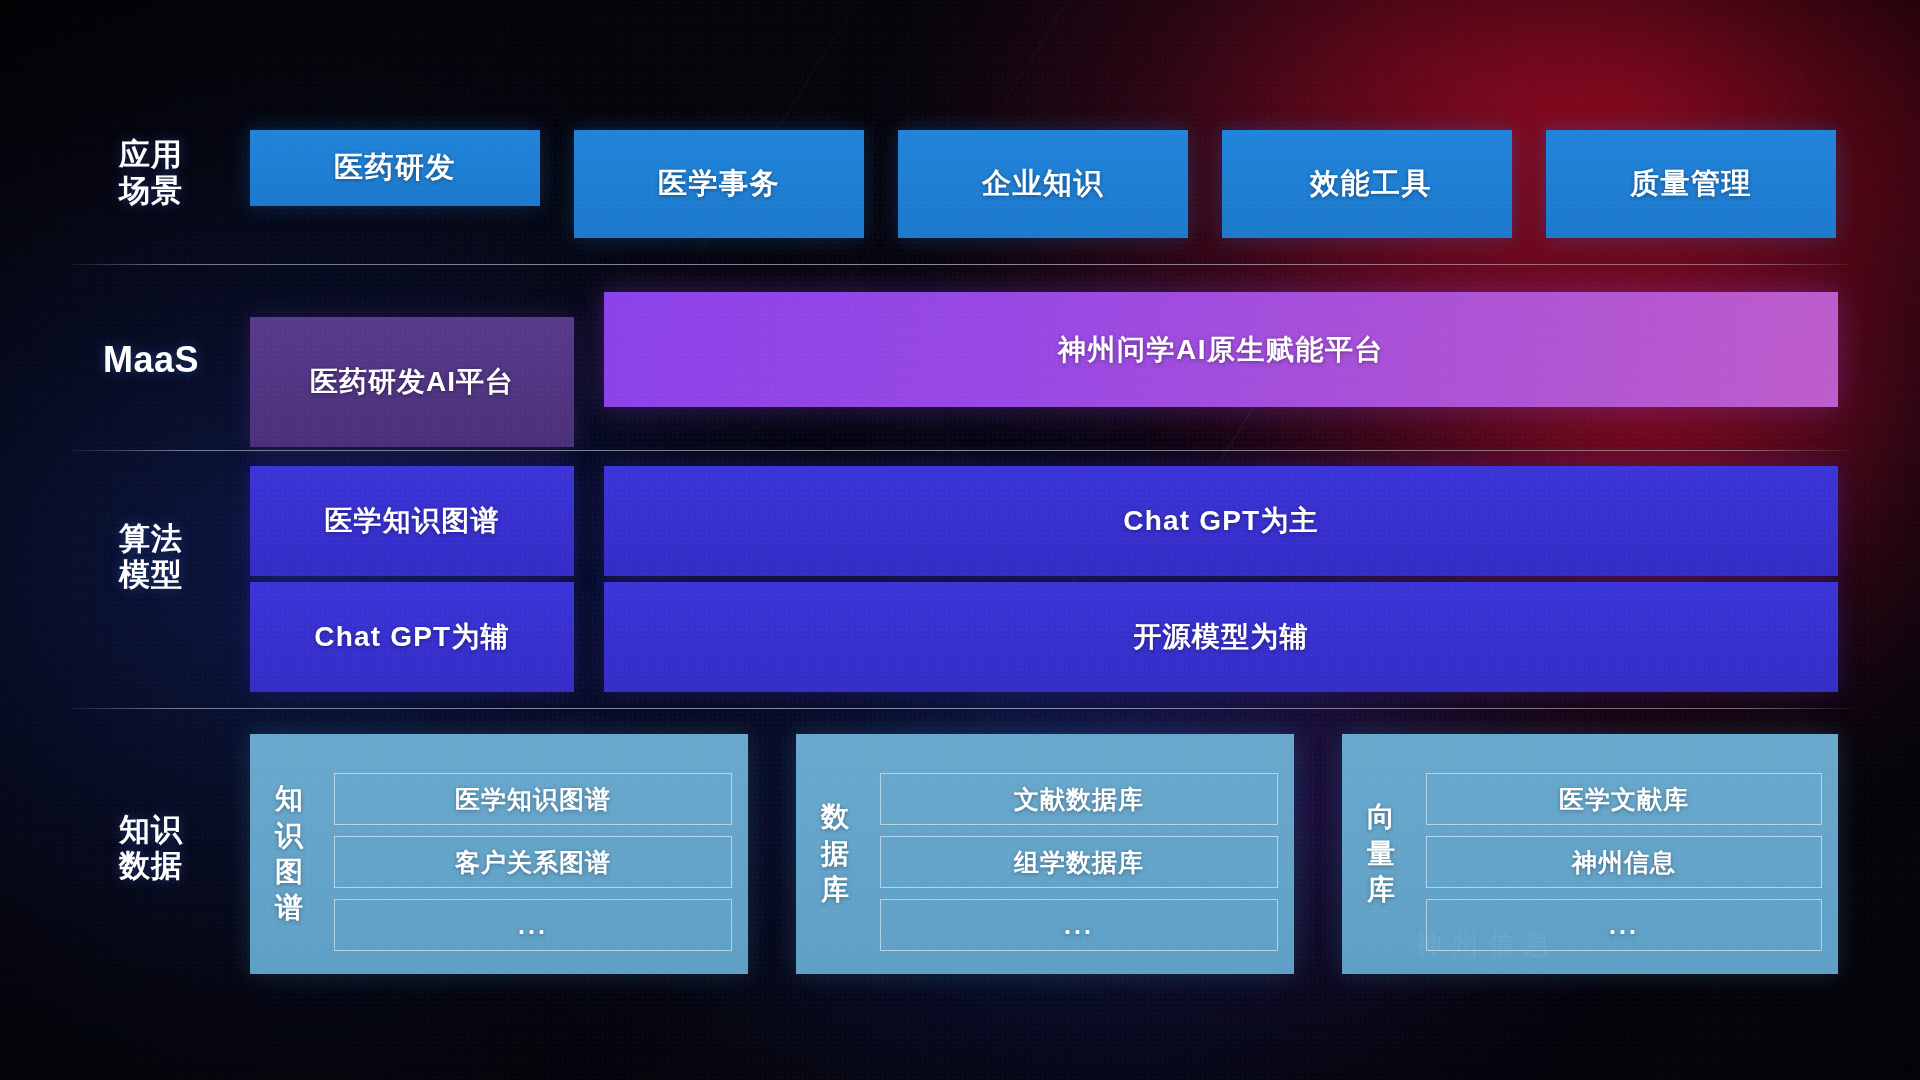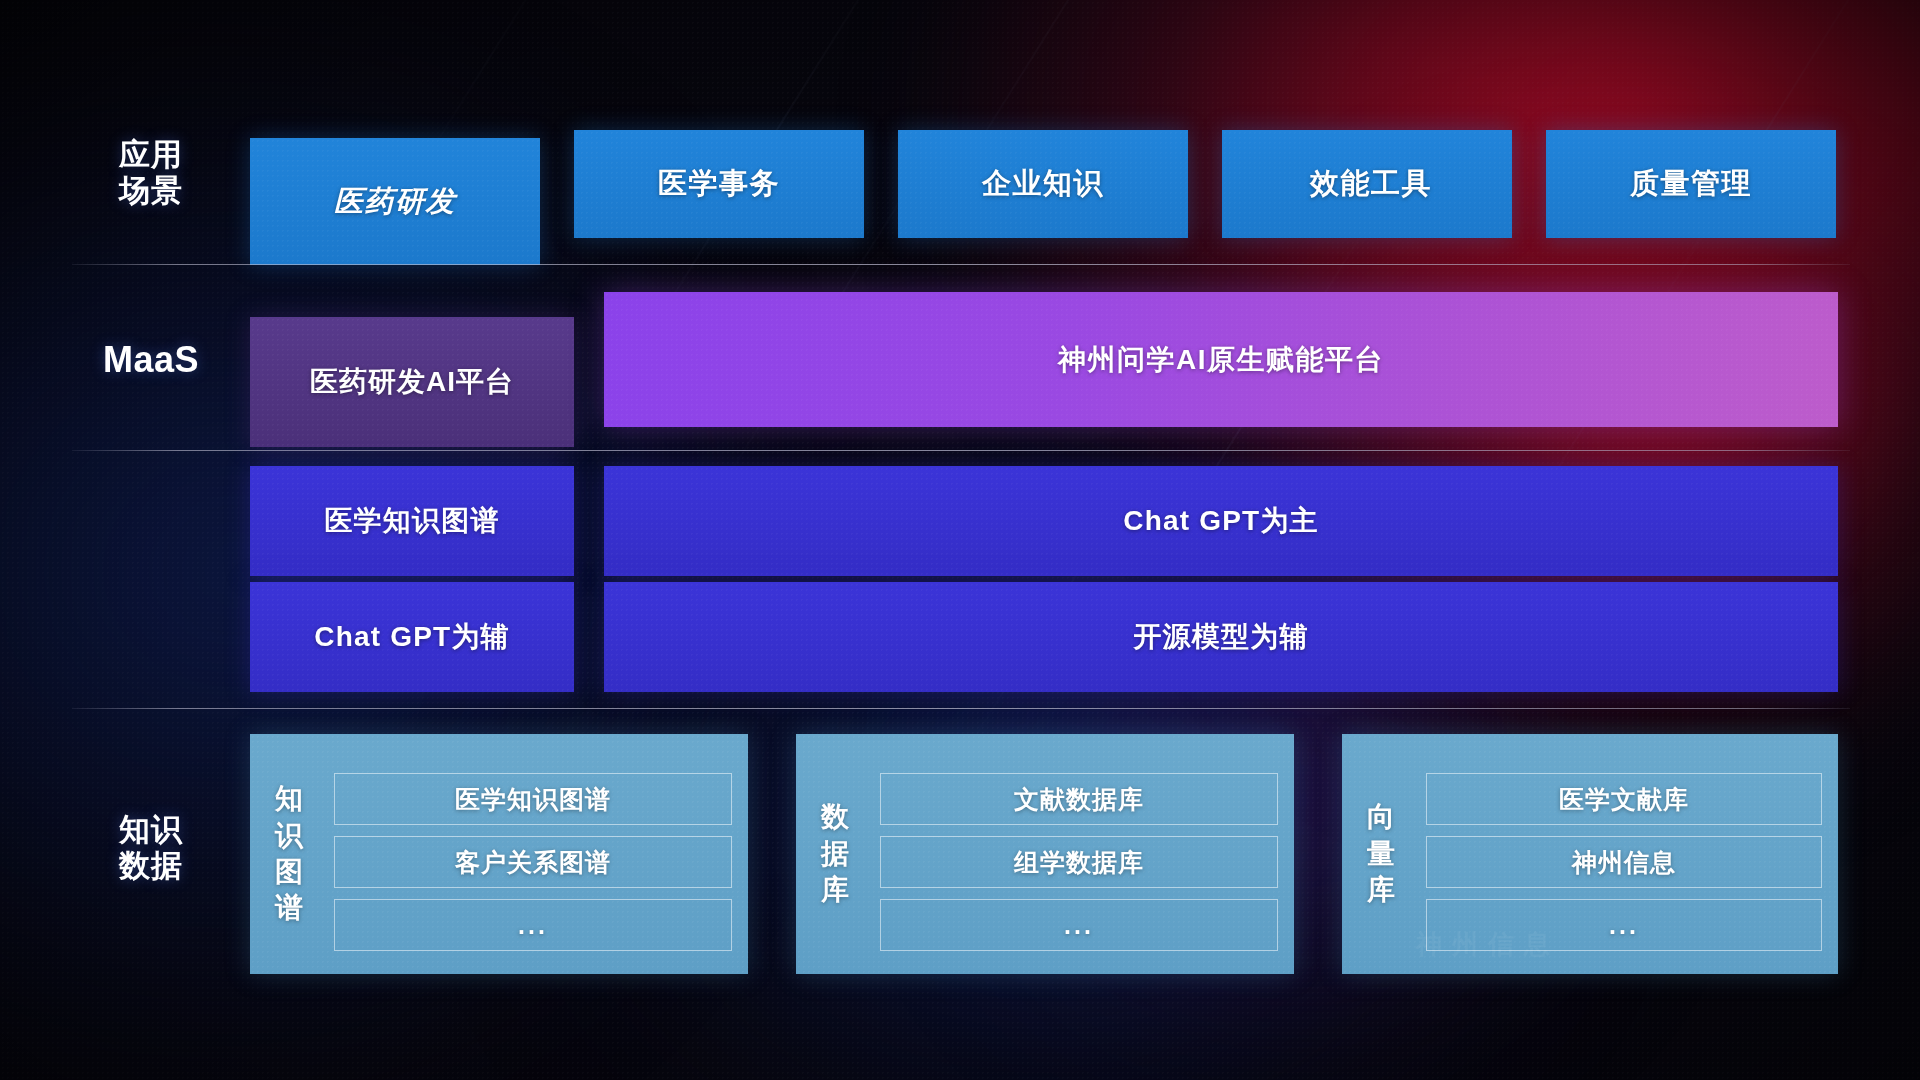--- a/index.html
+++ b/index.html
@@ -196,35 +196,39 @@
   <div class="vignette"></div>
 </div>
 
 <div class="sheet">
 
   <div class="rowlabel" style="top:137px;">
     <div>应用</div>
     <div>场景</div>
   </div>
 
-  <div class="panel app" style="left:250px;top:138px;width:290px;height:127px;font-style:italic;">医药研发</div>
+  <div class="panel app" style="left:250px;top:130px;width:290px;height:76px;">医药研发</div>
   <div class="panel app" style="left:574px;top:130px;width:290px;height:108px;">医学事务</div>
   <div class="panel app" style="left:898px;top:130px;width:290px;height:108px;">企业知识</div>
   <div class="panel app" style="left:1222px;top:130px;width:290px;height:108px;padding-left:8px;">效能工具</div>
   <div class="panel app" style="left:1546px;top:130px;width:290px;height:108px;">质量管理</div>
 
   <div class="divider" style="top:264px;"></div>
 
   <div class="rowlabel" style="top:339px;font-size:36px;letter-spacing:0.5px;">MaaS</div>
 
   <div class="panel maas-left" style="left:250px;top:292px;width:324px;height:130px;margin-top:25px;">医药研发AI平台</div>
-  <div class="panel maas-right" style="left:604px;top:292px;width:1234px;height:135px;">神州问学AI原生赋能平台</div>
+  <div class="panel maas-right" style="left:604px;top:292px;width:1234px;height:115px;">神州问学AI原生赋能平台</div>
 
   <div class="divider" style="top:450px;"></div>
 
+  <div class="rowlabel" style="top:521px;">
+    <div>算法</div>
+    <div>模型</div>
+  </div>
 
   <div class="panel algo" style="left:250px;top:466px;width:324px;height:110px;">医学知识图谱</div>
   <div class="panel algo" style="left:604px;top:466px;width:1234px;height:110px;">Chat GPT为主</div>
 
   <div class="panel algo" style="left:250px;top:582px;width:324px;height:110px;">Chat GPT为辅</div>
   <div class="panel algo" style="left:604px;top:582px;width:1234px;height:110px;">开源模型为辅</div>
 
   <div class="divider" style="top:708px;"></div>
 
   <div class="rowlabel" style="top:812px;">

